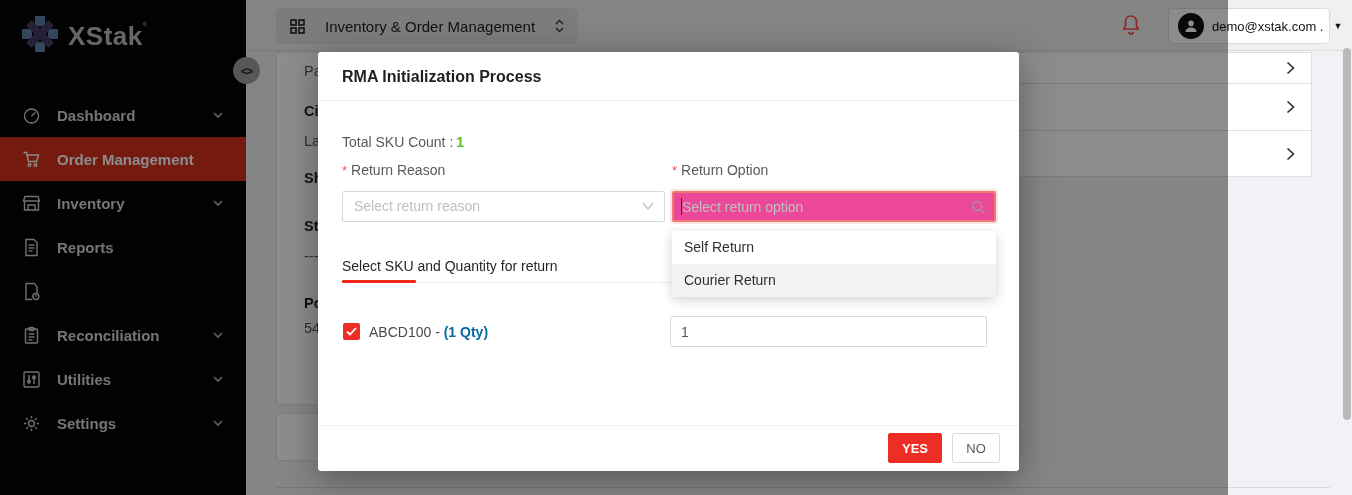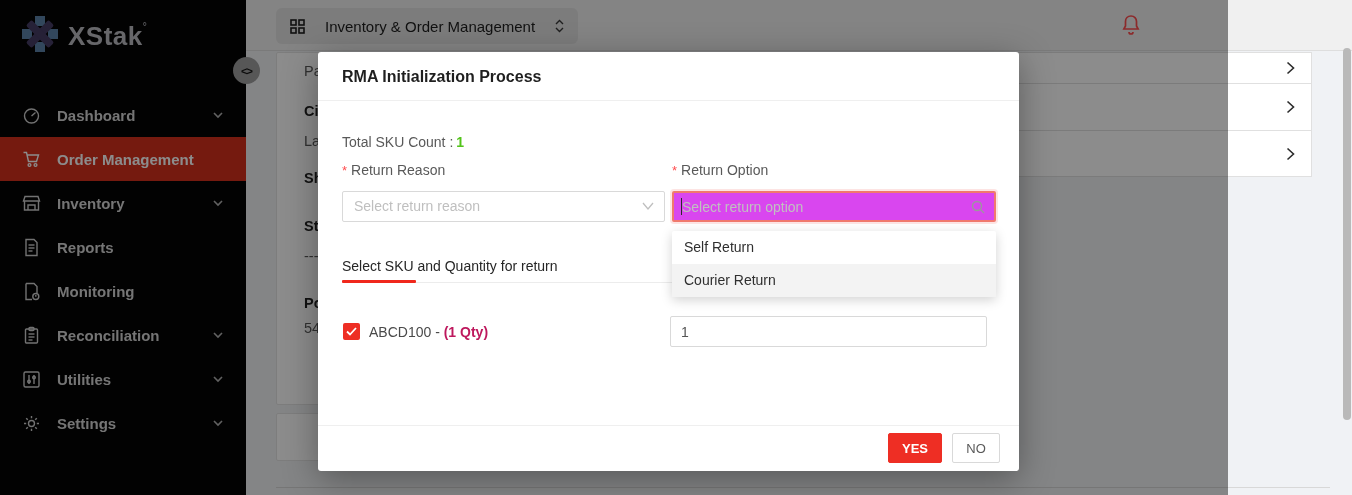--- a/index.html
+++ b/index.html
@@ -55,34 +55,34 @@
   .modal { position:absolute; left:318px; top:52px; width:701px; height:419px; background:#ffffff; border-radius:3px; box-shadow:0 8px 34px rgba(0,0,0,0.35); z-index:20; }
   .m-header { position:absolute; left:0; top:0; width:100%; height:49px; border-bottom:1px solid #efefef; }
   .m-title { position:absolute; left:24px; top:0; line-height:49px; font-size:16px; font-weight:700; color:#1f1f1f; }
   .m-count { position:absolute; left:24px; top:82px; font-size:14px; color:#595959; }
   .m-count .count-val { color:#52c41a; font-weight:700; margin-left:3px; }
   .f-label { position:absolute; top:110px; font-size:14px; color:#595959; }
   .req { color:#ff4d4f; margin-right:4px; font-size:13px; }
   .sel-box { position:absolute; left:24px; top:139px; width:323px; height:31px; border:1px solid #d9d9d9; border-radius:2px; background:#fff; cursor:pointer; }
   .sel-placeholder { position:absolute; left:11px; top:0; line-height:29px; font-size:14px; color:#bfbfbf; }
   .sel-arrow { position:absolute; right:10px; top:9px; }
-  .opt-box { position:absolute; left:354px; top:139px; width:324px; height:31px; border:2px solid #f0796d; border-radius:2px; background:#d946ef; box-shadow:0 0 0 2px rgba(240,90,80,0.16); }
+  .opt-box { position:absolute; left:354px; top:139px; width:324px; height:31px; border:2px solid #f0796d; border-radius:2px; background:#ec4899; box-shadow:0 0 0 2px rgba(240,90,80,0.16); }
   .opt-input { position:absolute; left:8px; top:1px; width:280px; height:25px; border:none; outline:none; font-size:14px; color:#333; font-family:"Liberation Sans", sans-serif; background:transparent; }
   .opt-input::placeholder { color:#c0c0c0; }
   .caret-bar { position:absolute; left:7px; top:5px; width:1px; height:17px; background:#2b2b2b; }
   .search-ic { position:absolute; right:9px; top:7px; }
   .dropdown { position:absolute; left:354px; top:179px; width:324px; background:#fff; border-radius:2px; box-shadow:0 3px 12px rgba(0,0,0,0.18); z-index:5; }
   .dd-opt { height:33px; line-height:33px; padding:0 12px; font-size:14px; color:#2f2f2f; cursor:pointer; }
   .dd-opt.hovered { background:#f3f3f3; }
   .tab-label { position:absolute; left:24px; top:206px; font-size:14px; color:#262626; }
   .tab-line { position:absolute; left:24px; top:230px; width:653px; height:1px; background:#ececec; }
   .ink-bar { position:absolute; left:24px; top:228px; width:74px; height:3px; background:#f0281c; border-radius:1px; z-index:2; }
   .cbx { position:absolute; left:25px; top:271px; width:17px; height:17px; background:#ee2e24; border-radius:2px; display:flex; align-items:center; justify-content:center; cursor:pointer; }
   .sku-label { position:absolute; left:51px; top:272px; font-size:14px; color:#4a4a4a; }
-  .sku-qty { color:#be185d; font-weight:700; }
+  .sku-qty { color:#0369a1; font-weight:700; }
   .qty-input { position:absolute; left:352px; top:264px; width:317px; height:31px; border:1px solid #d9d9d9; border-radius:2px; padding:0 10px; font-size:14px; color:#555; font-family:"Liberation Sans", sans-serif; outline:none; }
   .m-footer { position:absolute; left:0; top:373px; width:100%; height:46px; border-top:1px solid #efefef; }
   .btn { position:absolute; top:7px; height:30px; border-radius:2px; font-size:13px; font-weight:700; display:flex; align-items:center; justify-content:center; cursor:pointer; font-family:"Liberation Sans", sans-serif; }
   .btn-yes { right:77px; width:54px; background:#ee2e24; color:#ffffff; border:1px solid #ee2e24; }
   .btn-no { right:19px; width:48px; background:#fff; color:#595959; border:1px solid #d9d9d9; font-weight:400; }
 </style>
 </head>
 <body>
 
 <div class="stage">
@@ -155,21 +155,20 @@
 
       <div class="menu-item">
         <span class="mi-icon">
           <svg width="19" height="19" viewBox="0 0 19 19" fill="none" stroke-width="1.4">
               <path d="M4 1.5h8l3 3V11"></path>
               <path d="M4 1.5V17.5h6"></path>
               <circle cx="13.8" cy="14.5" r="3"></circle>
               <line x1="13.8" y1="13" x2="13.8" y2="14.7"></line>
             </svg>
         </span>
-        <span class="mi-label">Monitoring</span>
       </div>
 
       <div class="menu-item">
         <span class="mi-icon">
           <svg width="19" height="19" viewBox="0 0 19 19" fill="none" stroke-width="1.4">
               <rect x="3.5" y="3" width="12" height="14" rx="1"></rect>
               <rect x="7" y="1.5" width="5" height="3" rx="1"></rect>
               <line x1="6.5" y1="8" x2="12.5" y2="8"></line>
               <line x1="6.5" y1="11" x2="12.5" y2="11"></line>
               <line x1="6.5" y1="14" x2="10.5" y2="14"></line>
@@ -227,20 +226,30 @@
         </svg>
     </div>
 
     <div class="bell">
       <svg width="24" height="24" viewBox="0 0 24 24" fill="none" stroke="#ff4d4f" stroke-width="1.7">
           <path d="M12 3c-3.3 0-5.5 2.4-5.5 5.5V13l-1.6 3h14.2l-1.6-3V8.5C17.5 5.4 15.3 3 12 3z"></path>
           <path d="M10 19a2 2 0 0 0 4 0"></path>
         </svg>
     </div>
 
+    <div class="userpill">
+      <span class="avatar">
+        <svg width="16" height="16" viewBox="0 0 16 16" fill="#ffffff">
+            <circle cx="8" cy="5.4" r="2.8"></circle>
+            <path d="M2.5 14c0-3 2.5-4.6 5.5-4.6s5.5 1.6 5.5 4.6z"></path>
+          </svg>
+      </span>
+      <span class="user-email">demo@xstak.com .</span>
+      <span class="user-caret">▼</span>
+    </div>
   </div>
 
   <div class="content">
     <div class="card card-left">
       <span class="frag" style="top:10px">Pa</span>
       <span class="frag bold" style="top:50px">Ci</span>
       <span class="frag" style="top:80px">La</span>
       <span class="frag bold" style="top:117px">Sh</span>
       <span class="frag bold" style="top:165px">Sta</span>
       <span class="frag" style="top:195px">---</span>

